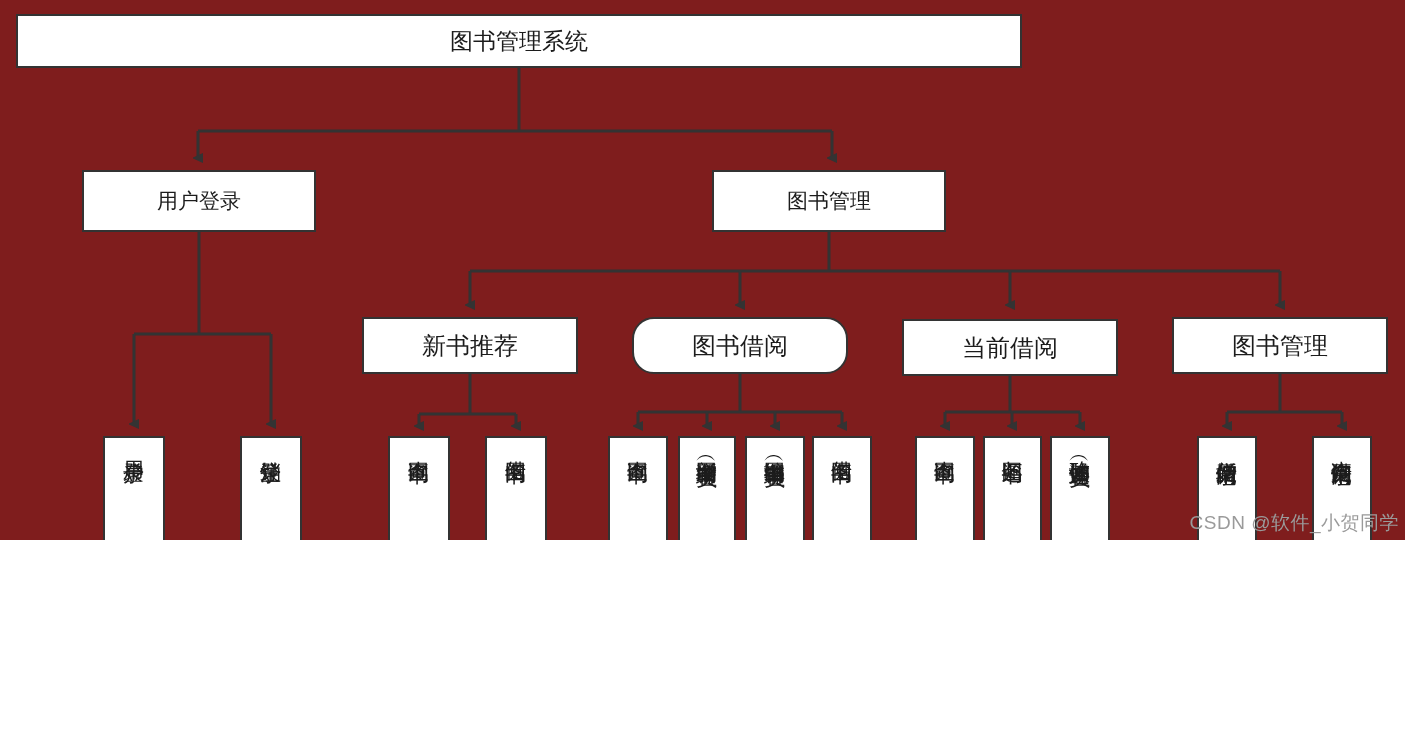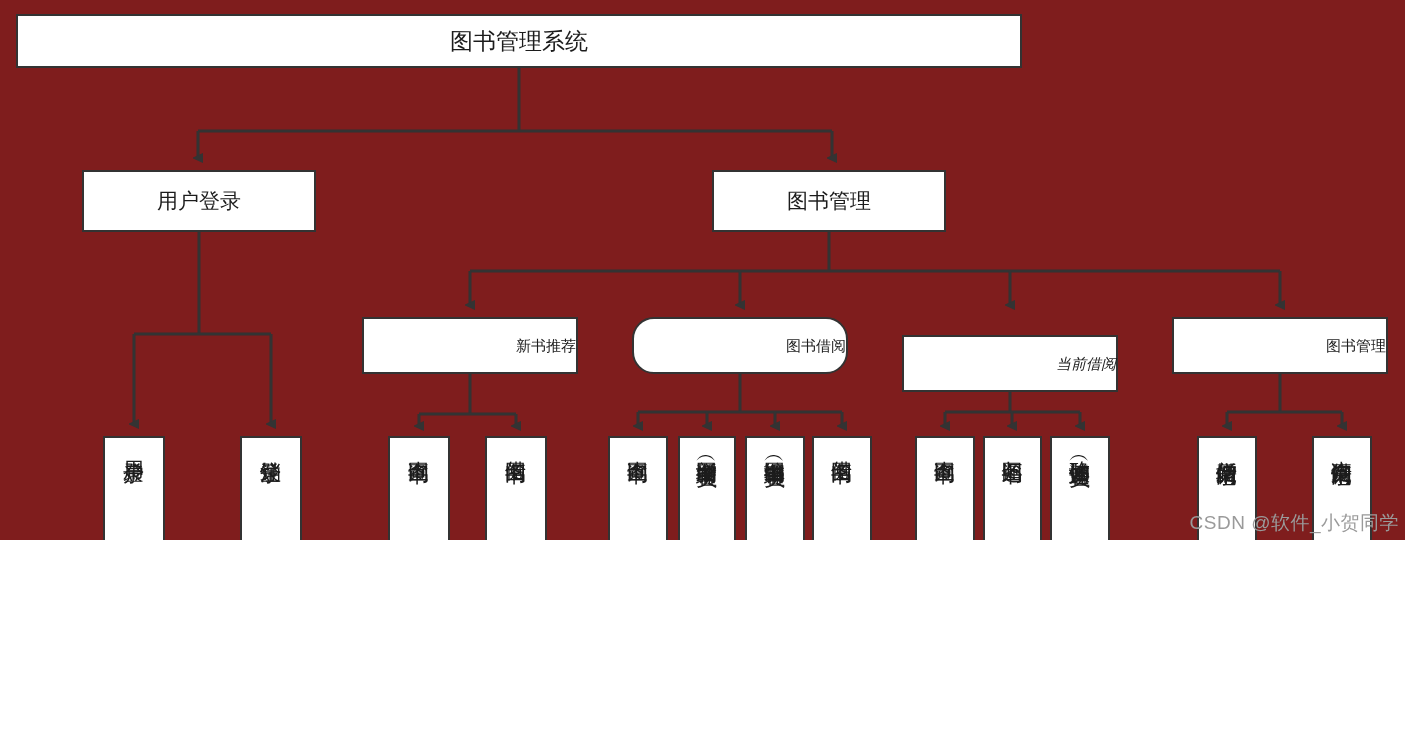--- a/index.html
+++ b/index.html
@@ -36,22 +36,21 @@
     color: #1c1c1c;
     line-height: 1.15;
   }
   .node.root {
     font-size: 23px;
   }
   .node.level2 {
     font-size: 21px;
   }
   .node.level3 {
-    font-size: 15px;
-    justify-content: flex-end;
+    font-size: 24px;
   }
   .node.leaf {
     font-size: 21px;
     align-items: flex-start;
     justify-content: center;
     padding-top: 6px;
   }
   .vtext {
     writing-mode: vertical-rl;
     text-orientation: upright;
@@ -140,21 +139,21 @@
         <span class="htext">图书管理</span>
       </div>
     </div>
   <div id="level3-layer">
       <div class="node level3" style="left: 362px; top: 317px; width: 216px; height: 57px;">
         <span class="htext">新书推荐</span>
       </div>
       <div class="node level3" style="left: 632px; top: 317px; width: 216px; height: 57px; border-radius: 22px;">
         <span class="htext">图书借阅</span>
       </div>
-      <div class="node level3" style="left: 902px; top: 335px; width: 216px; height: 57px; font-style: italic;">
+      <div class="node level3" style="left: 902px; top: 319px; width: 216px; height: 57px;">
         <span class="htext">当前借阅</span>
       </div>
       <div class="node level3" style="left: 1172px; top: 317px; width: 216px; height: 57px;">
         <span class="htext">图书管理</span>
       </div>
     </div>
   <div id="leaf-layer">
       <div class="node leaf" style="left: 103px; top: 436px; width: 62px; height: 297px;">
         <span class="vtext">用户登录</span>
       </div>

